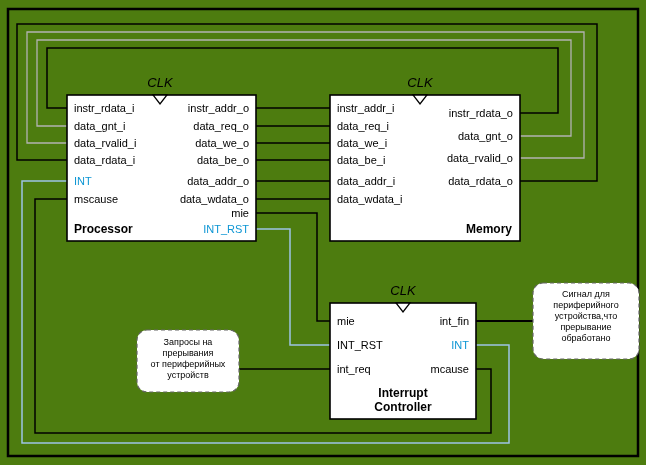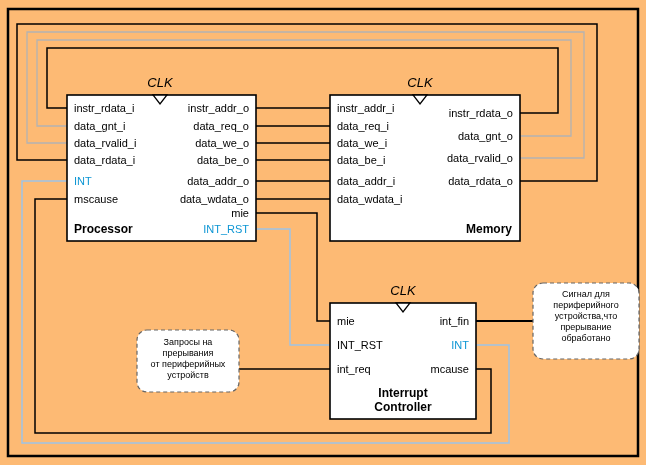--- a/index.html
+++ b/index.html
@@ -1,19 +1,19 @@
 <!DOCTYPE html>
 <html><head>
 <meta charset="utf-8">
 <style>
   html,body{margin:0;padding:0;background:#ffffff;}
   .stage{
     position:relative;
     width:646px;height:465px;
-    background:#fdba74;
+    background:#4d7c0f;
     font-family:"Liberation Sans", sans-serif;
     overflow:hidden;
   }
   svg text{
     font-family:"Liberation Sans", sans-serif;
     fill:#000000;
   }
   .port-label{font-size:11px;}
   .block-title{font-size:12px;font-weight:bold;}
   .clk-label{font-size:13px;font-style:italic;}

